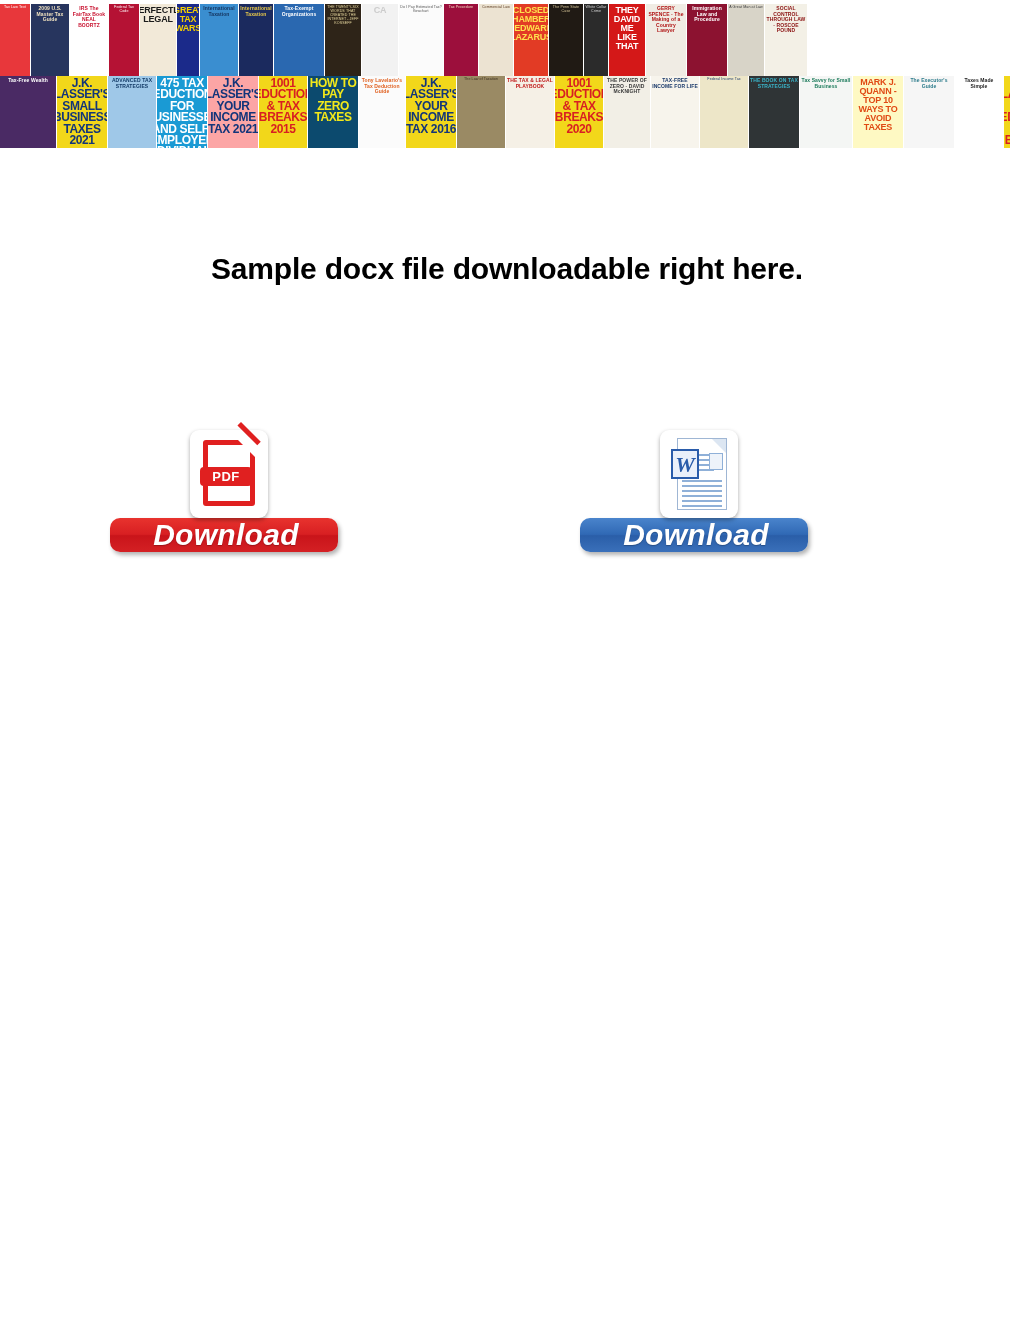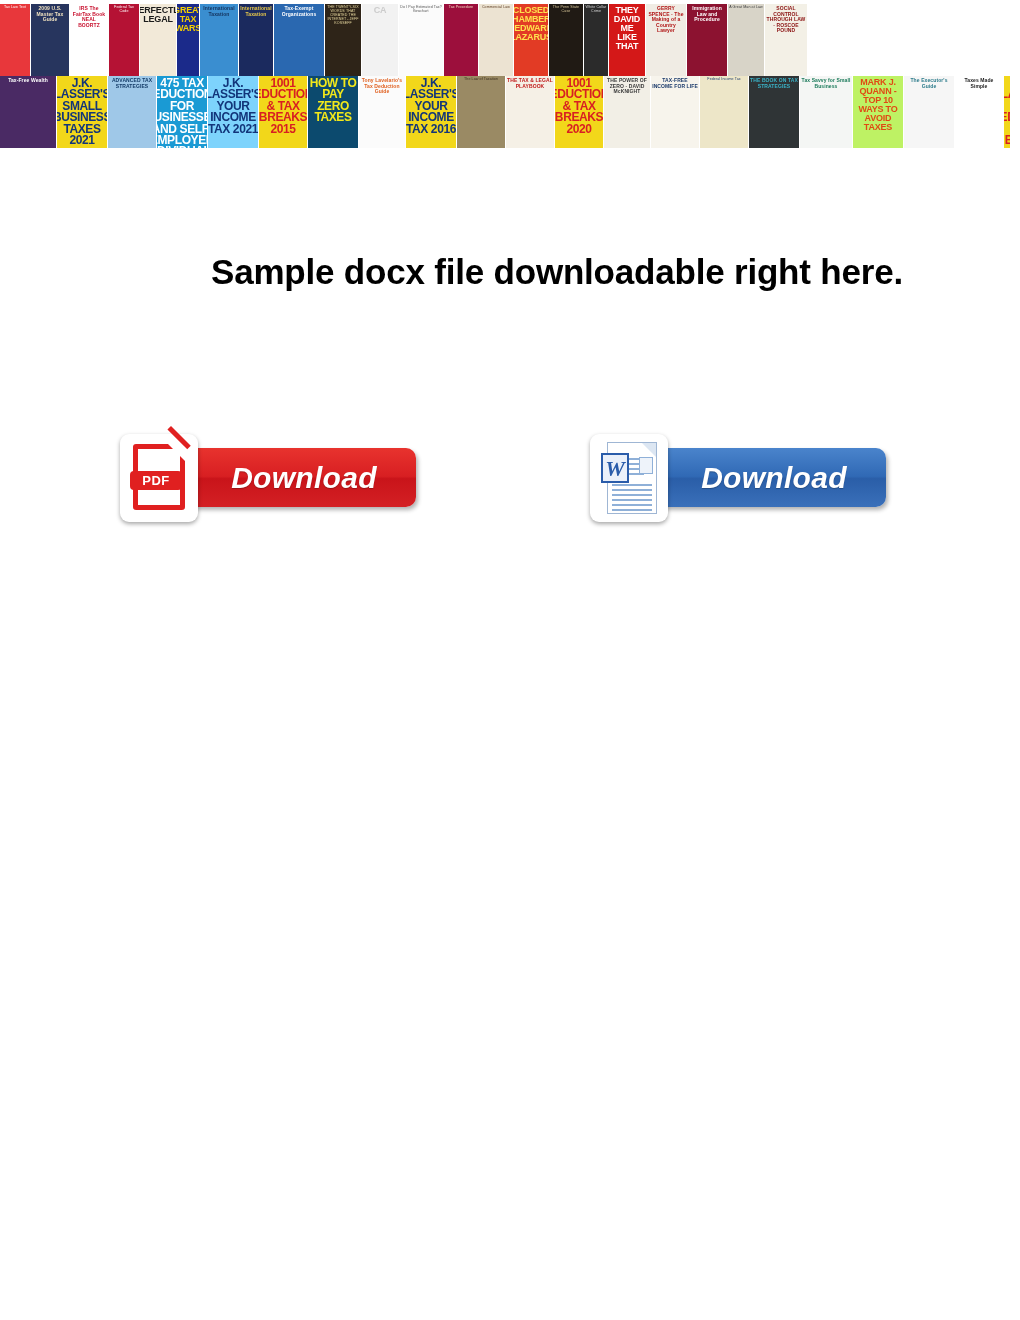--- a/index.html
+++ b/index.html
@@ -56,34 +56,35 @@
   .cover .t3 { font-size: 3.6px; line-height: 1.1; font-weight: normal; }
   .cover .big { font-size: 9px; line-height: 1; letter-spacing: -0.2px; }
   .cover .huge { font-size: 12px; line-height: 0.95; letter-spacing: -0.4px; }
 
   
   .page-heading {
     position: absolute;
     left: 211px;
     top: 252px;
     width: 700px;
-    font-size: 35px;
+    font-size: 30px;
     font-weight: bold;
     color: #000000;
     letter-spacing: -0.2px;
     white-space: nowrap;
   }
 
   
   .dl-button {
     position: absolute;
     display: flex;
     align-items: center;
     top: 430px;
     height: 95px;
+    flex-direction: column;
   }
   .dl-pdf  { left: 120px; }
   .dl-docx { left: 590px; }
 
   .file-icon {
     position: relative;
     width: 78px;
     height: 88px;
     background: #ffffff;
     border-radius: 9px;
@@ -309,21 +310,21 @@
       </div>
       <div class="cover" style="width: 50px; background: rgb(242, 215, 26); color: rgb(18, 53, 122);">
         <span class="huge">J.K. LASSER'S SMALL BUSINESS TAXES 2021</span>
       </div>
       <div class="cover" style="width: 48px; background: rgb(159, 200, 232); color: rgb(18, 58, 102);">
         <span class="t2">ADVANCED TAX STRATEGIES</span>
       </div>
       <div class="cover" style="width: 50px; background: rgb(26, 154, 212); color: rgb(255, 255, 255);">
         <span class="huge">475 TAX DEDUCTIONS FOR BUSINESSES AND SELF-EMPLOYED INDIVIDUALS</span>
       </div>
-      <div class="cover" style="width: 50px; background: #7dd3fc; color: rgb(18, 53, 122);">
+      <div class="cover" style="width: 50px; background: #fca5a5; color: rgb(18, 53, 122);">
         <span class="huge">J.K. LASSER'S YOUR INCOME TAX 2021</span>
       </div>
       <div class="cover" style="width: 48px; background: rgb(242, 215, 26); color: rgb(216, 31, 34);">
         <span class="huge">1001 DEDUCTIONS &amp; TAX BREAKS 2015</span>
       </div>
       <div class="cover" style="width: 50px; background: #0c4a6e; color: rgb(242, 232, 26);">
         <span class="huge">HOW TO PAY ZERO TAXES</span>
       </div>
       <div class="cover" style="width: 46px; background: rgb(251, 251, 251); color: rgb(224, 96, 32);">
         <span class="t2">Tony Lavelario's Tax Deduction Guide</span>
@@ -348,21 +349,21 @@
       </div>
       <div class="cover" style="width: 48px; background: rgb(237, 230, 200); color: rgb(27, 58, 107);">
         <span class="t3">Federal Income Tax</span>
       </div>
       <div class="cover" style="width: 50px; background: rgb(47, 52, 54); color: rgb(58, 179, 200);">
         <span class="t2">THE BOOK ON TAX STRATEGIES</span>
       </div>
       <div class="cover" style="width: 52px; background: rgb(244, 246, 244); color: rgb(26, 122, 90);">
         <span class="t2">Tax Savvy for Small Business</span>
       </div>
-      <div class="cover" style="width: 50px; background: #bef264; color: rgb(224, 74, 20);">
+      <div class="cover" style="width: 50px; background: #fef9c3; color: rgb(224, 74, 20);">
         <span class="big">MARK J. QUANN - TOP 10 WAYS TO AVOID TAXES</span>
       </div>
       <div class="cover" style="width: 50px; background: rgb(246, 246, 246); color: rgb(42, 122, 138);">
         <span class="t2">The Executor's Guide</span>
       </div>
       <div class="cover" style="width: 48px; background: rgb(255, 255, 255); color: rgb(26, 26, 26);">
         <span class="t2">Taxes Made Simple</span>
       </div>
       <div class="cover" style="width: 50px; background: rgb(242, 215, 26); color: rgb(216, 31, 34);">
         <span class="huge">J.K. LASSER'S 1001 DEDUCTIONS &amp; TAX BREAKS 2021</span>

